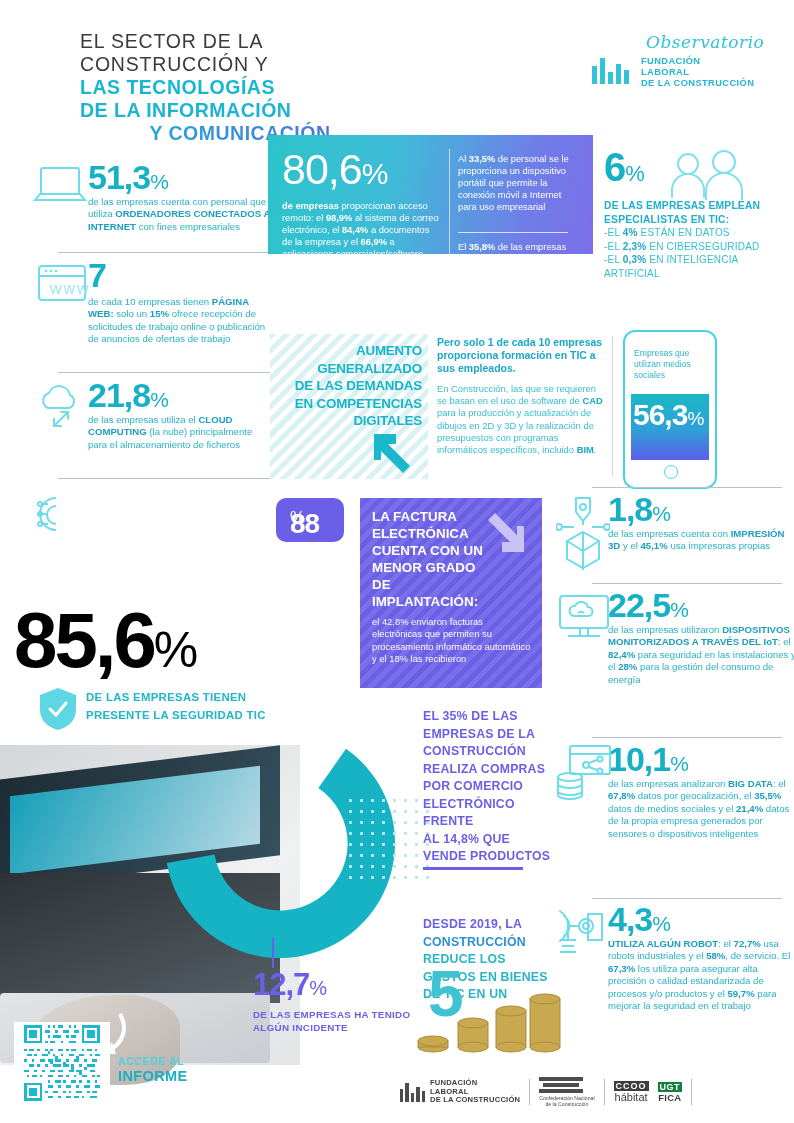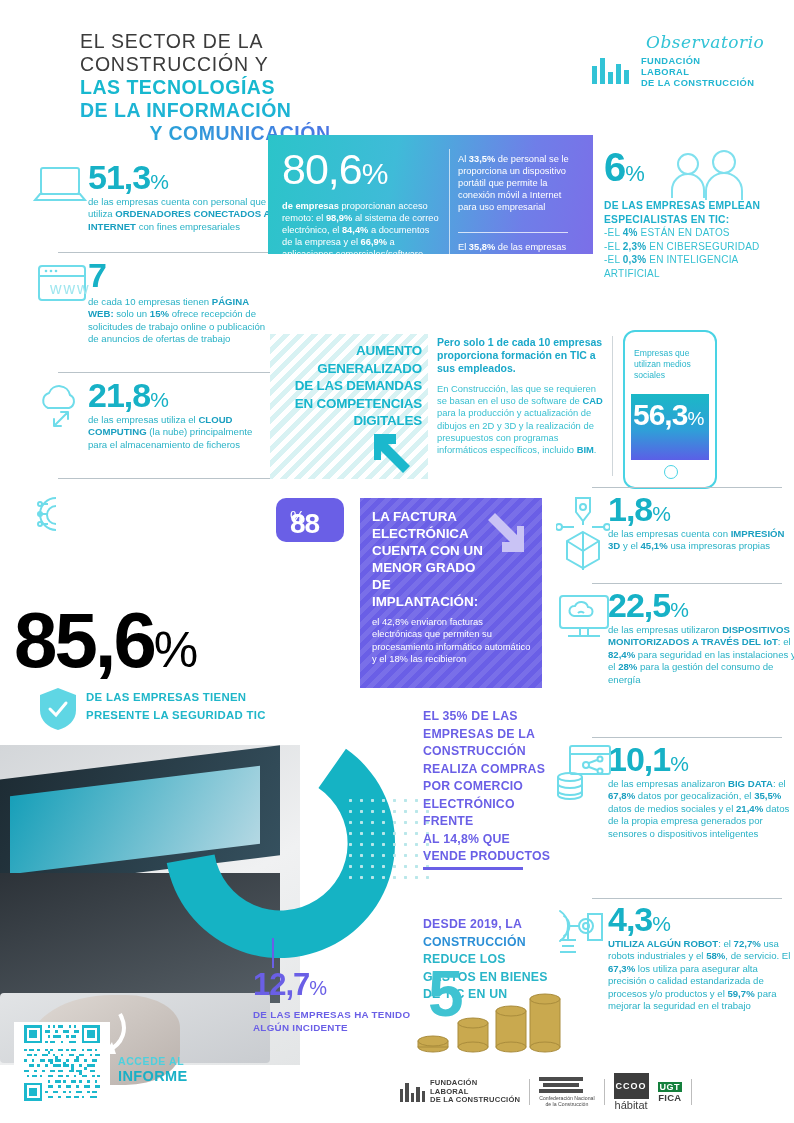--- a/index.html
+++ b/index.html
@@ -159,21 +159,21 @@
 
   
   #footer{left:400px;top:1072px;width:380px;height:40px;display:flex;align-items:center;gap:9px;}
   .f-bars{display:flex;align-items:flex-end;gap:2px;height:19px;}
   .f-bars i{display:block;width:3.4px;background:#4c4c4c;}
   .f-txt{font-size:7.6px;font-weight:bold;color:#3d3d3d;line-height:8.6px;letter-spacing:.2px;}
   .f-sep{width:1px;height:26px;background:#bdbdbd;}
   .f-cnc-mark{display:flex;flex-direction:column;gap:2px;}
   .f-cnc-mark i{display:block;height:4px;background:#4c4c4c;}
   .f-cnc-sub{font-size:5.2px;color:#4a4a4a;line-height:6.2px;text-align:center;margin-top:2px;}
-  .f-ccoo-top{font-size:9px;font-weight:bold;letter-spacing:1px;color:#fff;background:#3d3d3d;padding:8px 2px;}
+  .f-ccoo-top{font-size:9px;font-weight:bold;letter-spacing:1px;color:#fff;background:#3d3d3d;padding:0 2px;}
   .f-ccoo-bot{font-size:11px;color:#3d3d3d;line-height:12px;}
   .f-ugt-top{font-size:9px;font-weight:bold;color:#fff;background:#15803d;padding:0 2px;letter-spacing:.5px;}
   .f-ugt-bot{font-size:9.5px;font-weight:bold;color:#3d3d3d;letter-spacing:.3px;}
 </style>
 </head>
 <body>
 
 <div class="page">
 
   <div class="abs" id="header-title">

